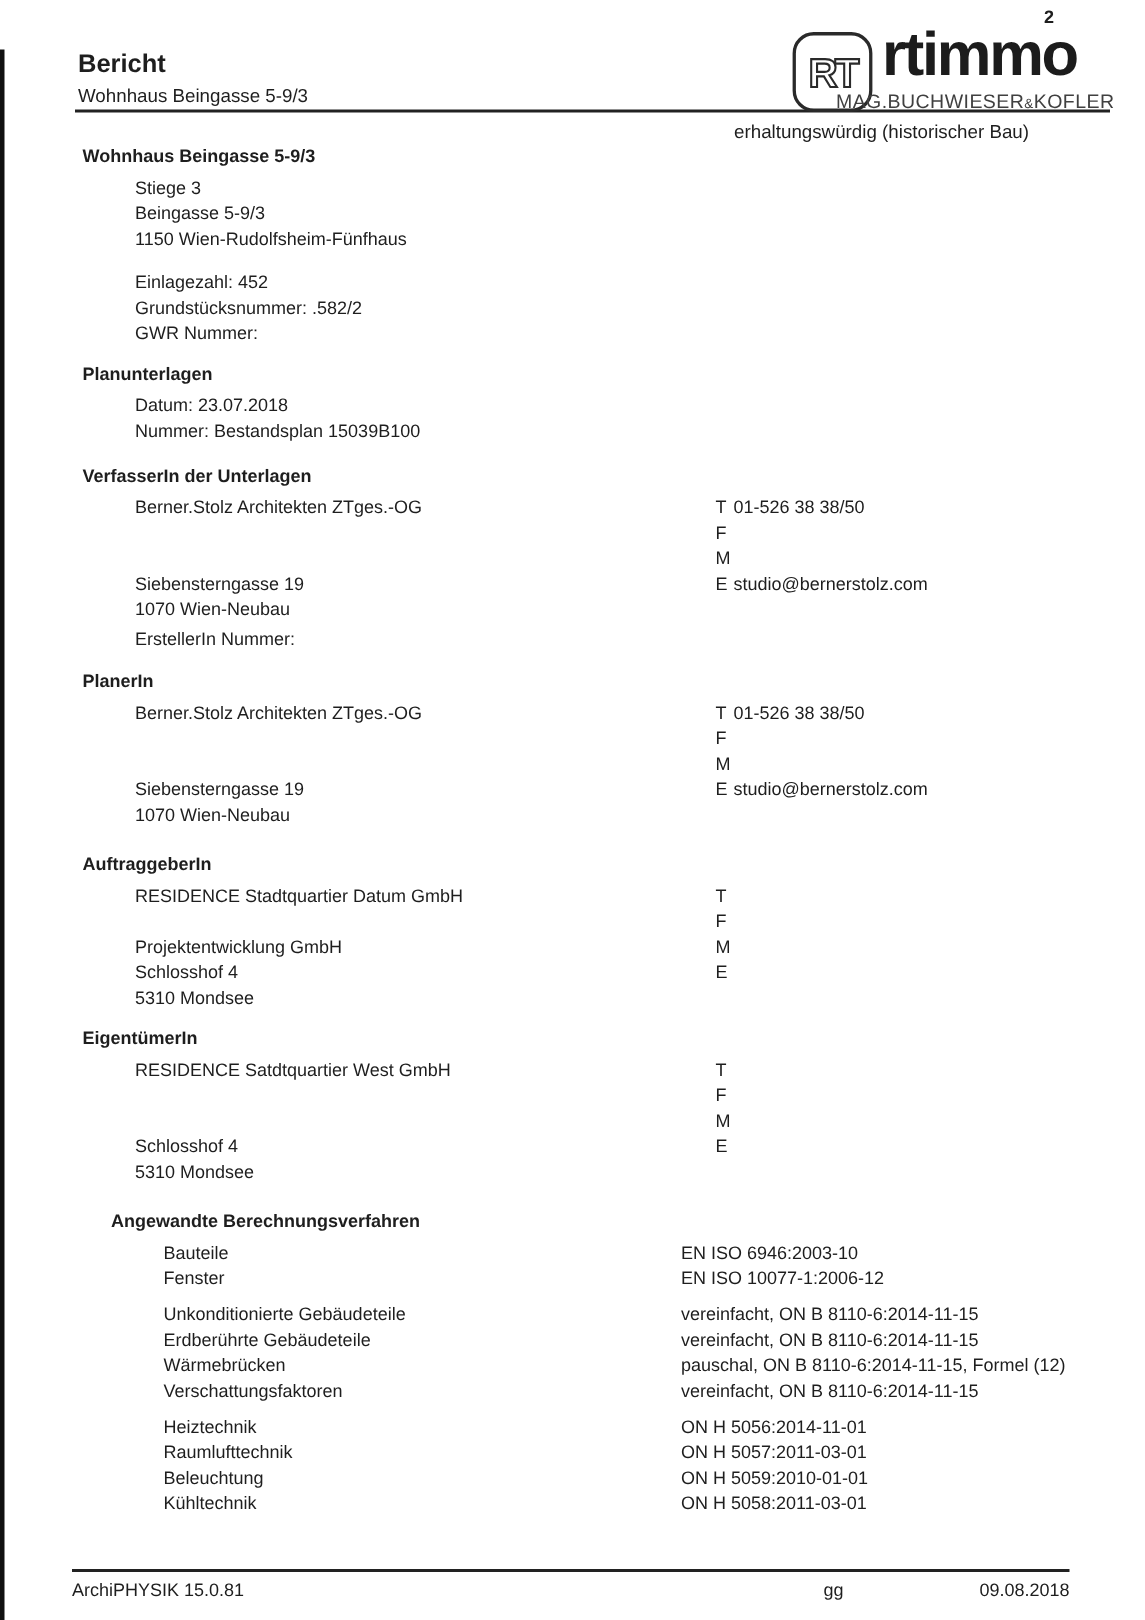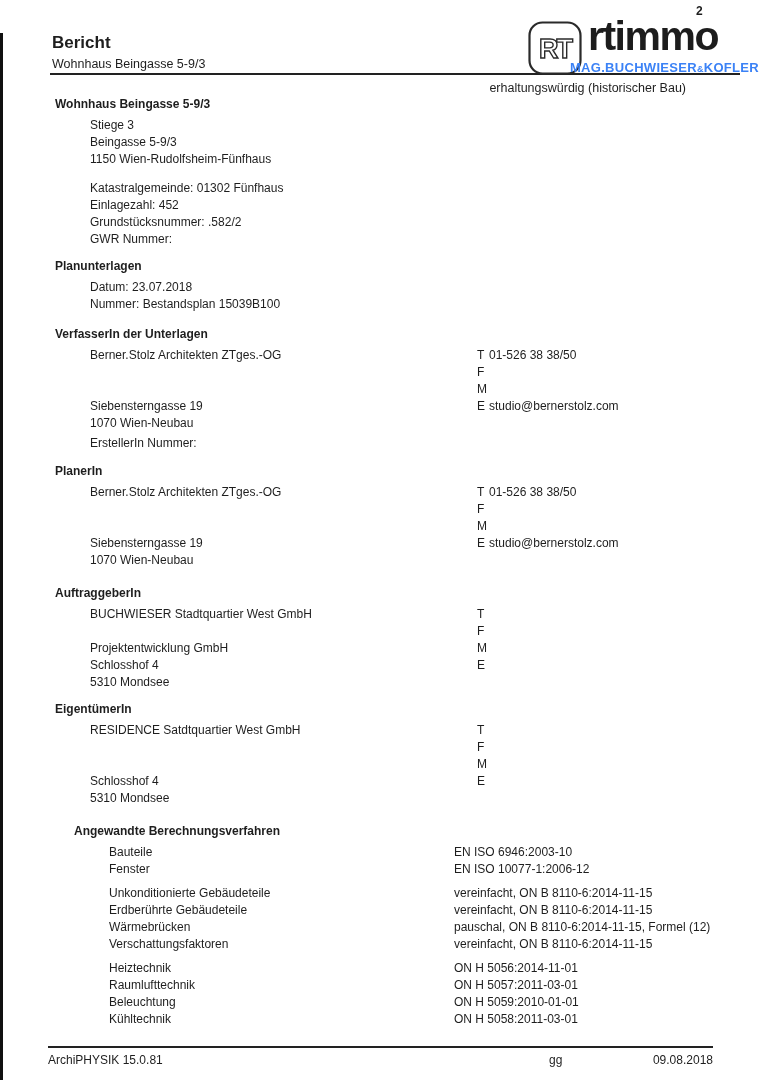--- a/index.html
+++ b/index.html
@@ -13,21 +13,21 @@
 
   
   .report-title { position:absolute; left:52px; top:33px; font-size:17px; font-weight:bold; line-height:19px; }
   .report-subtitle { position:absolute; left:52px; top:56px; font-size:12.5px; }
   .header-rule { position:absolute; left:50px; top:73px; width:690px; height:2px; background:#222; }
   .classification { position:absolute; top:80px; right:77px; font-size:12.5px; }
 
   .logo-icon { position:absolute; left:527px; top:20px; }
   .brand-name { position:absolute; left:588px; top:13px; font-size:41px; font-weight:bold; letter-spacing:-1.5px; line-height:46px; color:#1c1c1c; }
   .page-number { position:absolute; left:696px; top:3px; font-size:12px; font-weight:bold; }
-  .firm-line { position:absolute; right:4px; top:59px; font-size:13px; letter-spacing:0.3px; color:#3b82f6; white-space:nowrap;font-weight:bold; }
+  .firm-line { position:absolute; right:20px; top:59px; font-size:13px; letter-spacing:0.3px; color:#404040; white-space:nowrap; }
   .firm-line .amp { font-size:9px; }
 
   
   .content { padding-top:96px; }
   .section-heading { font-weight:bold; margin:0 0 4px 55px; height:17px; }
   .line { margin-left:90px; height:17px; }
   .blk-registry { margin-top:12px; }
   .sec-planunterlagen { margin-top:10px; }
   .sec-verfasser { margin-top:13px; }
   .sec-planer { margin-top:11px; }
@@ -72,21 +72,20 @@
 <div class="classification">erhaltungswürdig (historischer Bau)</div>
 
 <div class="content">
 
   <div>
     <div class="section-heading">Wohnhaus Beingasse 5-9/3</div>
     <div class="line">Stiege 3</div>
     <div class="line">Beingasse 5-9/3</div>
     <div class="line">1150 Wien-Rudolfsheim-Fünfhaus</div>
     <div class="blk-registry">
-      <div class="line">Katastralgemeinde: 01302 Fünfhaus</div>
       <div class="line">Einlagezahl: 452</div>
       <div class="line">Grundstücksnummer: .582/2</div>
       <div class="line">GWR Nummer:</div>
     </div>
   </div>
 
   <div class="sec-planunterlagen">
     <div class="section-heading">Planunterlagen</div>
     <div class="line">Datum: 23.07.2018</div>
     <div class="line">Nummer: Bestandsplan 15039B100</div>
@@ -147,21 +146,21 @@
     <div class="crow">
       <span class="cleft">1070 Wien-Neubau</span>
       <span class="clabel"></span>
       <span class="cvalue"></span>
     </div>
   </div>
 
   <div class="sec-auftraggeber">
     <div class="section-heading">AuftraggeberIn</div>
     <div class="crow">
-      <span class="cleft">BUCHWIESER Stadtquartier West GmbH</span>
+      <span class="cleft">RESIDENCE Stadtquartier Datum GmbH</span>
       <span class="clabel">T</span>
       <span class="cvalue"></span>
     </div>
     <div class="crow">
       <span class="cleft"></span>
       <span class="clabel">F</span>
       <span class="cvalue"></span>
     </div>
     <div class="crow">
       <span class="cleft">Projektentwicklung GmbH</span>

